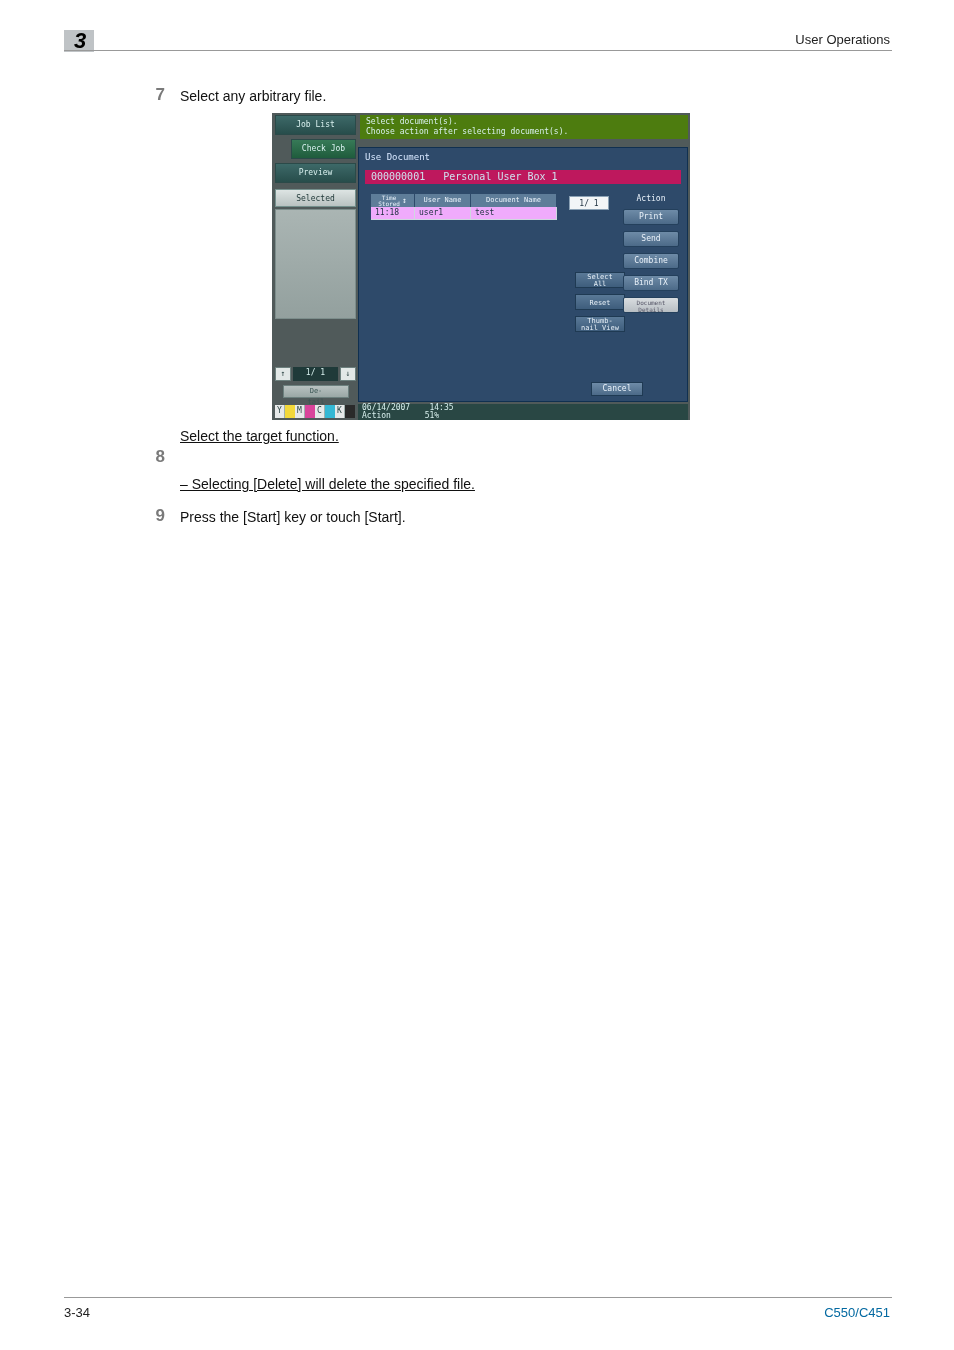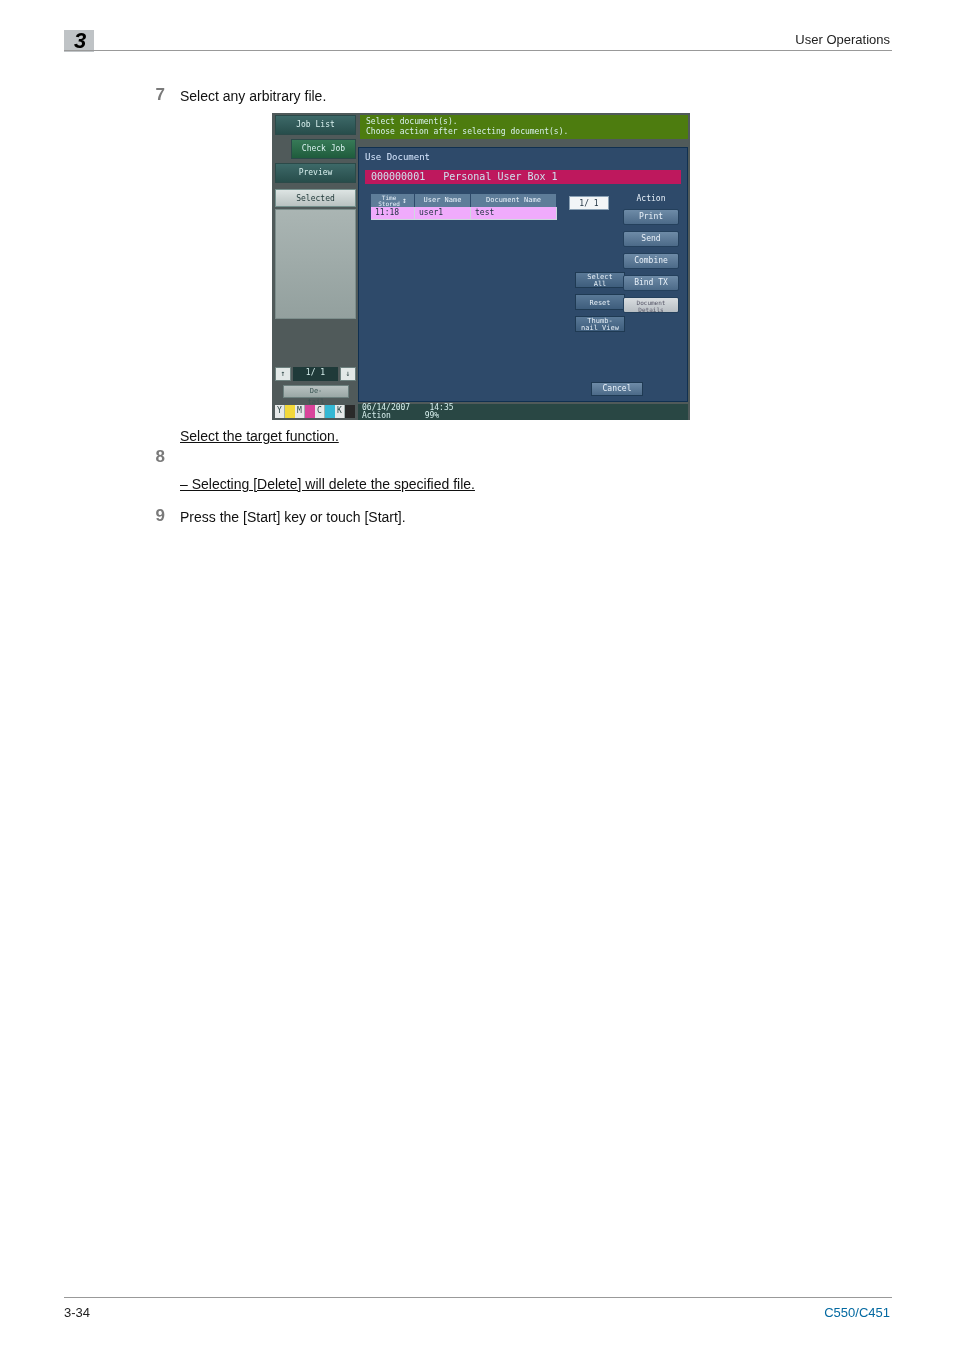--- a/index.html
+++ b/index.html
@@ -178,21 +178,21 @@
     <div class="cancel-btn">Cancel</div>
   </div>
 
   <div class="status-strip">
     <span class="ln1">
       <span>06/14/2007</span>&nbsp;&nbsp;&nbsp;
       <span>14:35</span>
     </span>
     <span class="ln2">
       <span>Action</span>&nbsp;&nbsp;&nbsp;&nbsp;&nbsp;&nbsp;
-      <span>99%</span>
+      <span>51%</span>
     </span>
   </div>
 </div>
 
 <div class="step-num" style="top:447px; left:135px;">8</div>
 <div class="step-text" style="top:428px; left:180px;text-decoration:underline;">Select the target function.</div>
 <div class="sub-dash" style="top:476px; left:180px;text-decoration:underline;">–   Selecting [Delete] will delete the specified file.</div>
 
 <div class="step-num" style="top:506px; left:135px;">9</div>
 <div class="step-text" style="top:509px; left:180px;text-align:center;">Press the [Start] key or touch [Start].</div>

